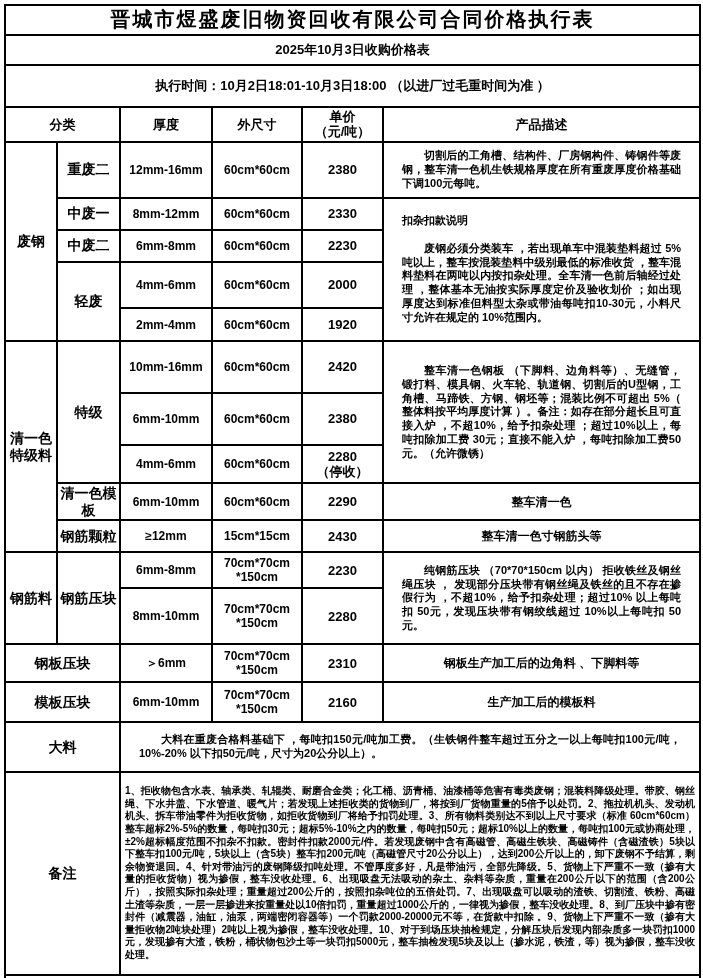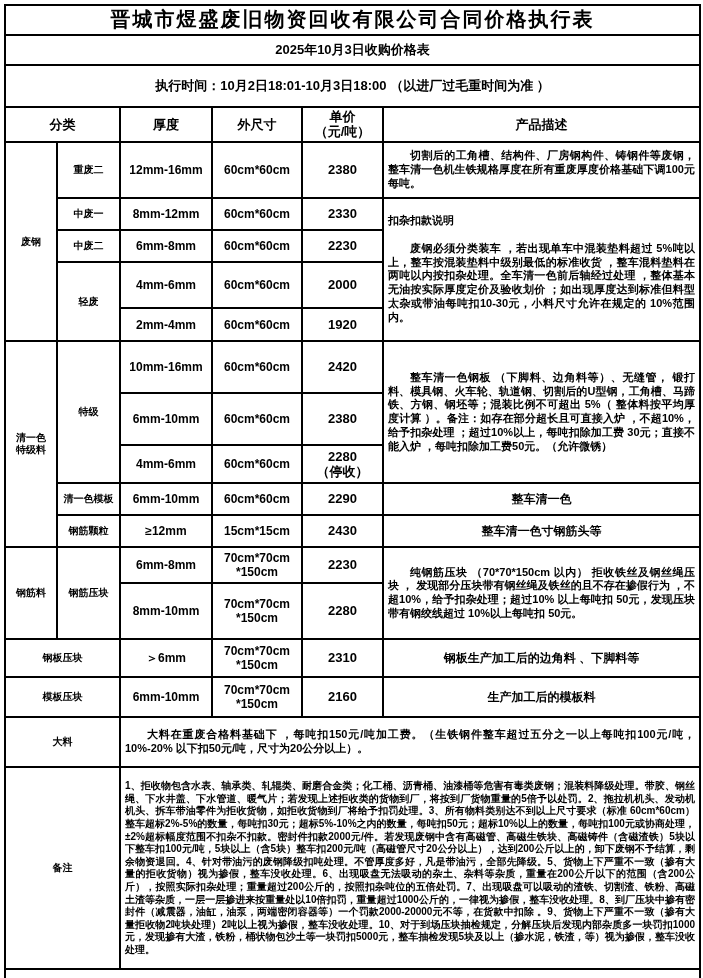--- a/index.html
+++ b/index.html
@@ -4,28 +4,28 @@
 <style>
   html,body{margin:0;padding:0;background:#ffffff;}
   body{width:703px;font-family:"Liberation Sans","DejaVu Sans",sans-serif;color:#000;}
   .sheet{padding:4px;}
   table{border-collapse:collapse;width:695px;table-layout:fixed;font-weight:bold;}
   td{border:2px solid #000;text-align:center;vertical-align:middle;
      font-size:12px;line-height:1.18;padding:1px 2px;white-space:pre-line;overflow:hidden;}
   td.title-cell{font-size:20px;letter-spacing:2px;}
   td.sub-cell{font-size:13px;}
   td.head-cell{font-size:13px;}
-  td.desc{ text-align:justify;font-size:11px;line-height:1.25;padding:2px 4px;}
+  td.desc{ text-align:justify;font-size:11px;line-height:1.25;padding:2px 18px;}
   td.desc .indent{text-indent:2em;}
   td.desc .center-line{text-align:left;text-indent:0;}
   td.notes{ text-align:justify;font-size:10px;line-height:1.26;padding:12px 4px;white-space:normal;}
   td.bank{ text-align:left;font-size:12px;line-height:1.3;padding:3px 4px;vertical-align:top;white-space:pre-line;}
   .bank-line{margin:0;}
   td.price{font-size:13px;}
-  td.cat{font-size:10px;}
+  td.cat{font-size:14px;}
 </style>
 </head>
 <body>
 
 <div class="sheet">
 <table>
   <colgroup>
     <col style="width:52px">
         <col style="width:63px">
         <col style="width:92px">

